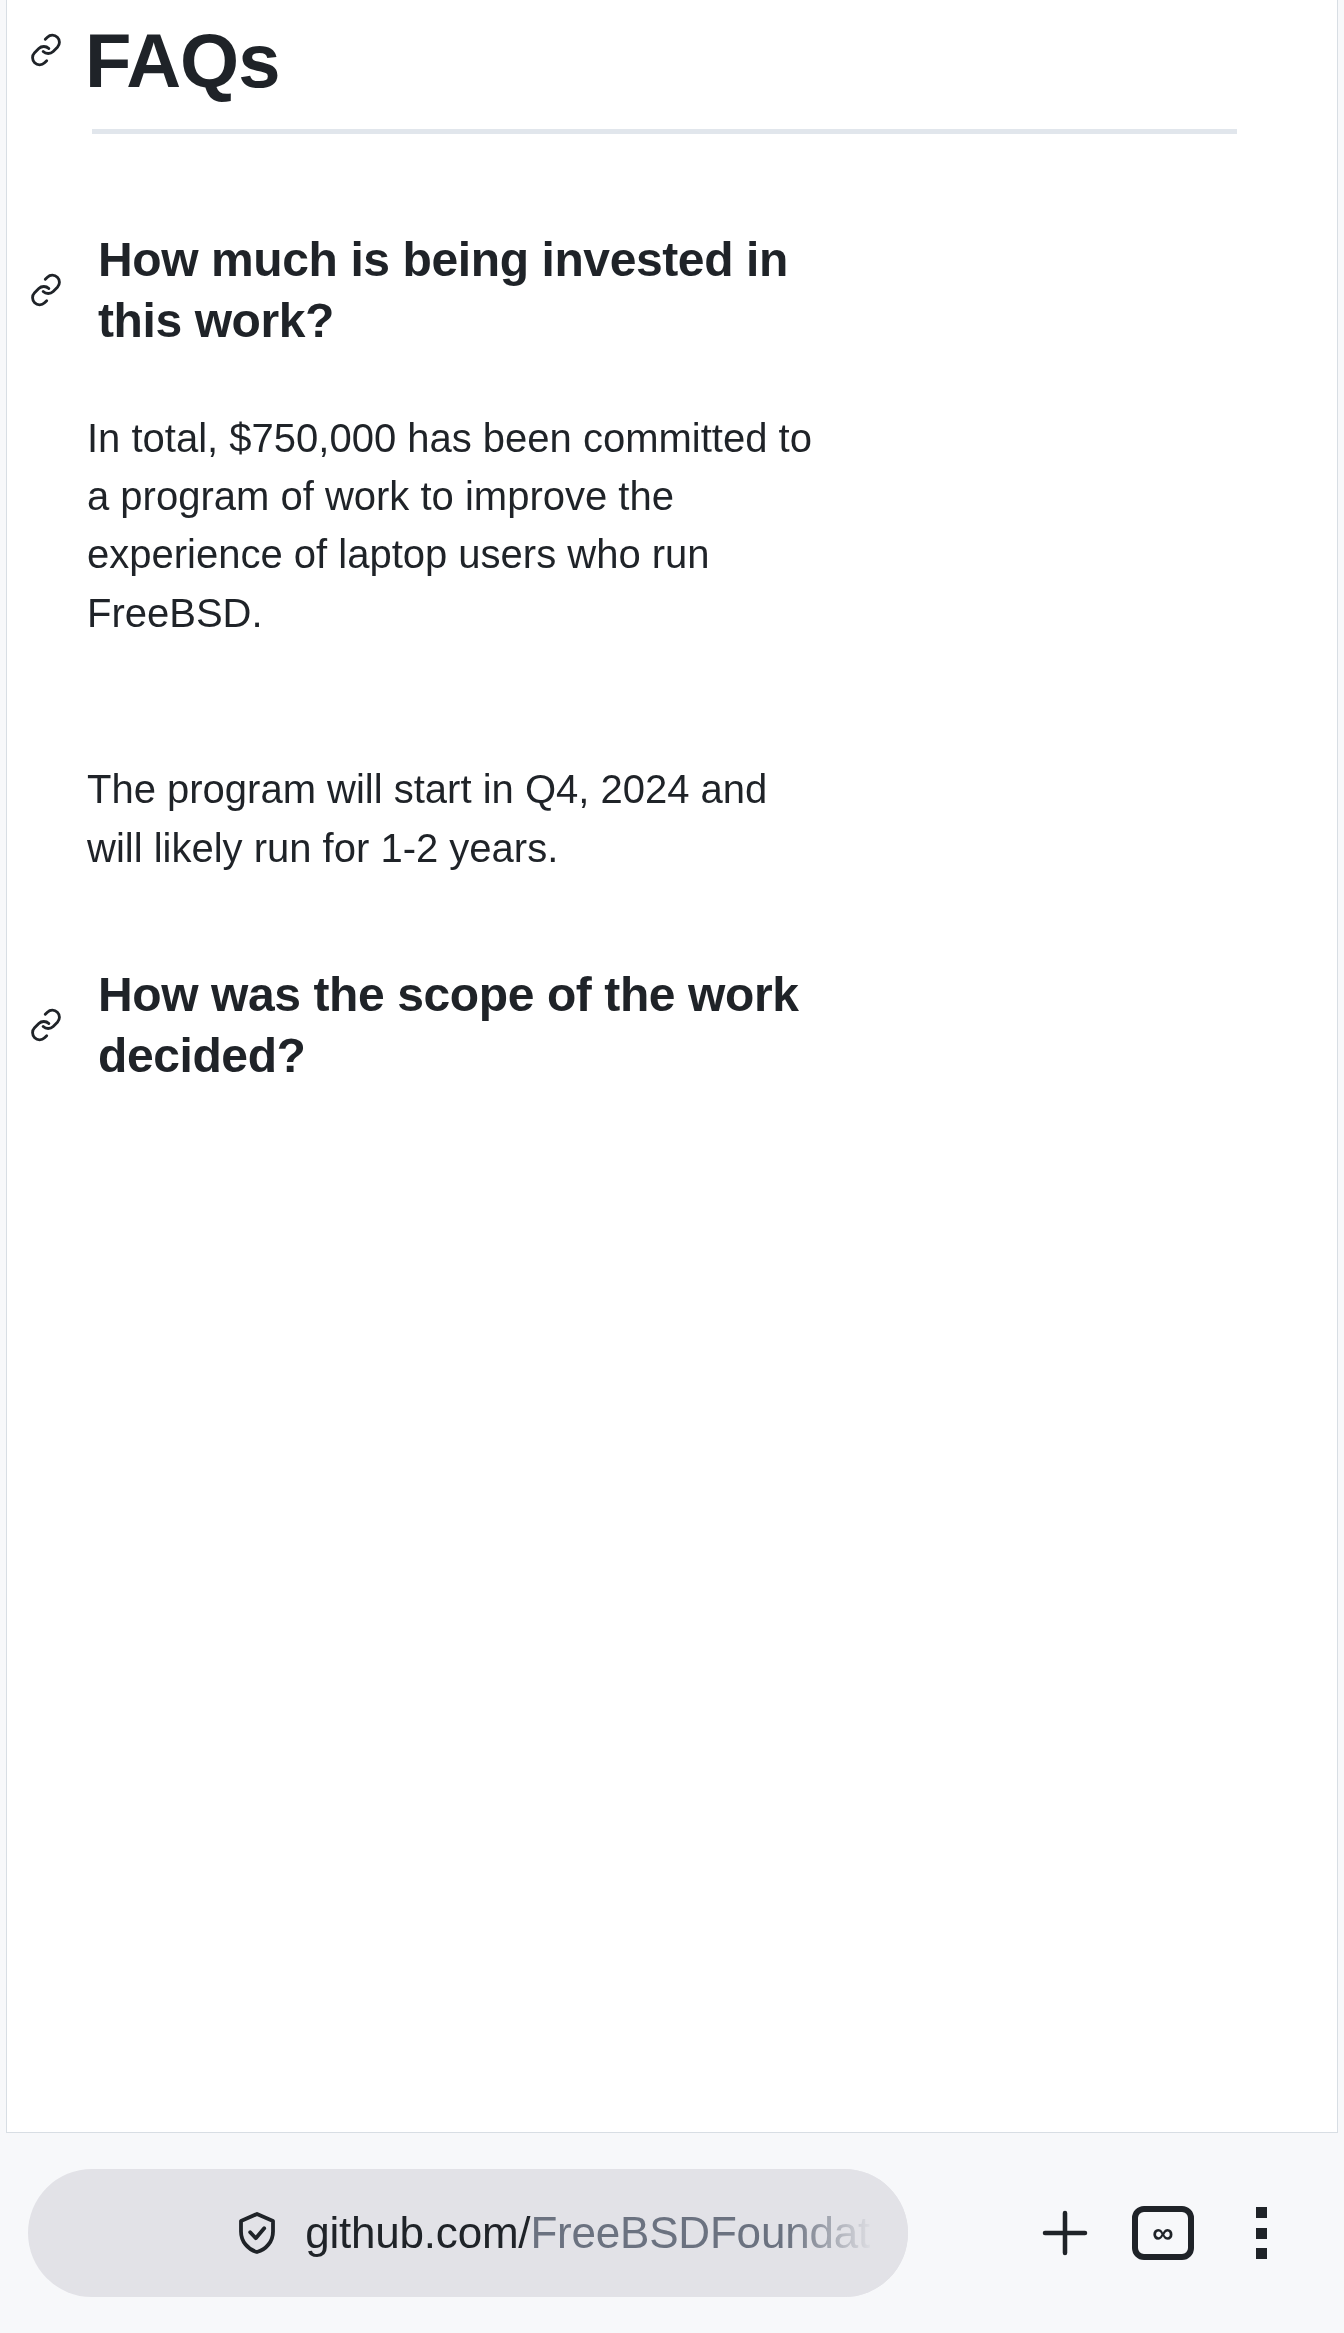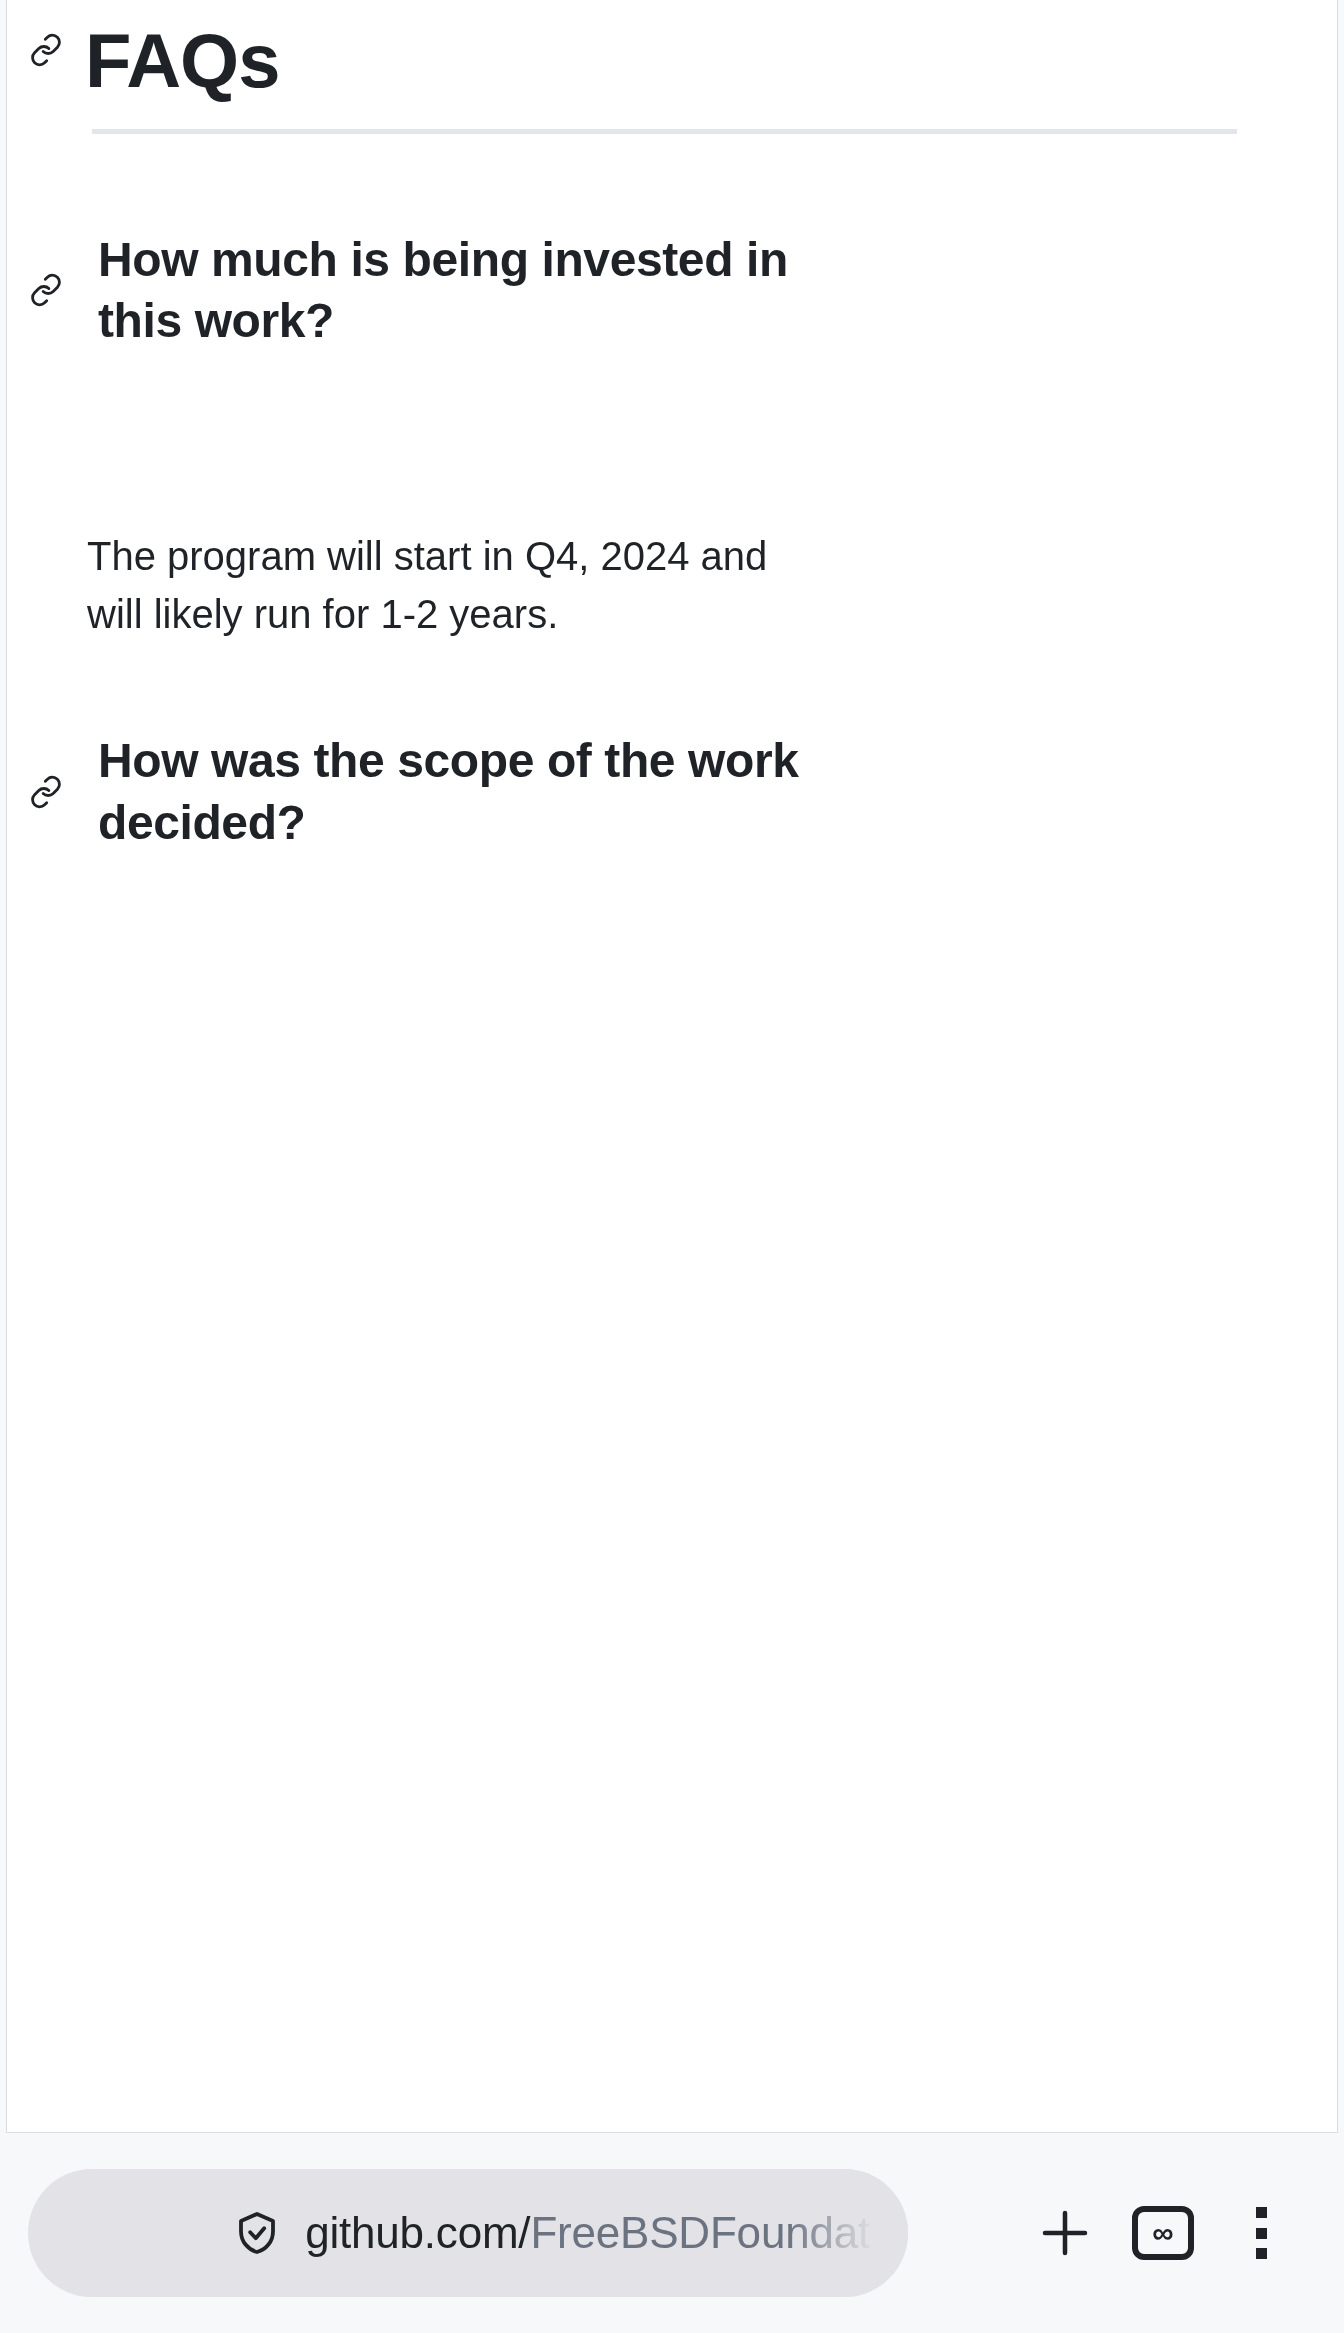--- a/index.html
+++ b/index.html
@@ -225,20 +225,21 @@
           <span class="anchor-icon">
             <svg viewBox="0 0 24 24" fill="none" stroke="currentColor" stroke-width="2" stroke-linecap="round" stroke-linejoin="round">
               <path d="M10 13a5 5 0 0 0 7.07 0l3-3a5 5 0 0 0-7.07-7.07l-1.5 1.5"></path>
               <path d="M14 11a5 5 0 0 0-7.07 0l-3 3a5 5 0 0 0 7.07 7.07l1.5-1.5"></path>
             </svg>
           </span>
         </div>
         <h2 class="q">How much is being invested in this work?</h2>
       </div>
       <div class="gap-a"></div>
+      <p class="a">In total, $750,000 has been committed to a program of work to improve the experience of laptop users who run FreeBSD.</p>
 
       <div class="gap-block"></div>
       <div class="gap-a"></div>
       <p class="a">The program will start in Q4, 2024 and will likely run for 1-2 years.</p>
 
       <div class="gap-block"></div>
       <div class="hrow">
         <div class="anchor-gutter">
           <span class="anchor-icon">
             <svg viewBox="0 0 24 24" fill="none" stroke="currentColor" stroke-width="2" stroke-linecap="round" stroke-linejoin="round">

